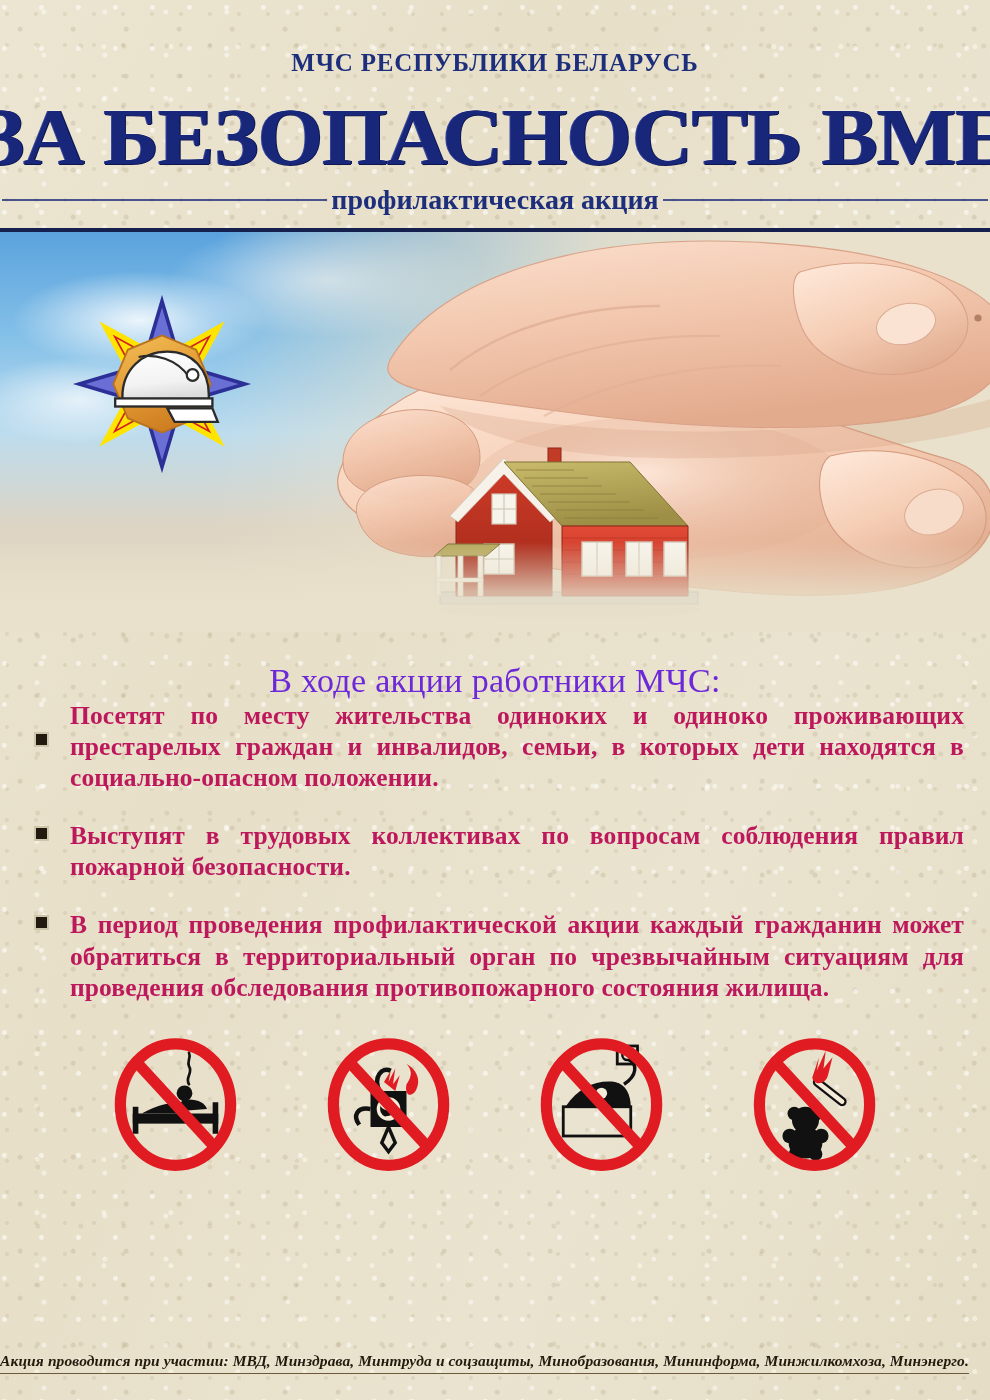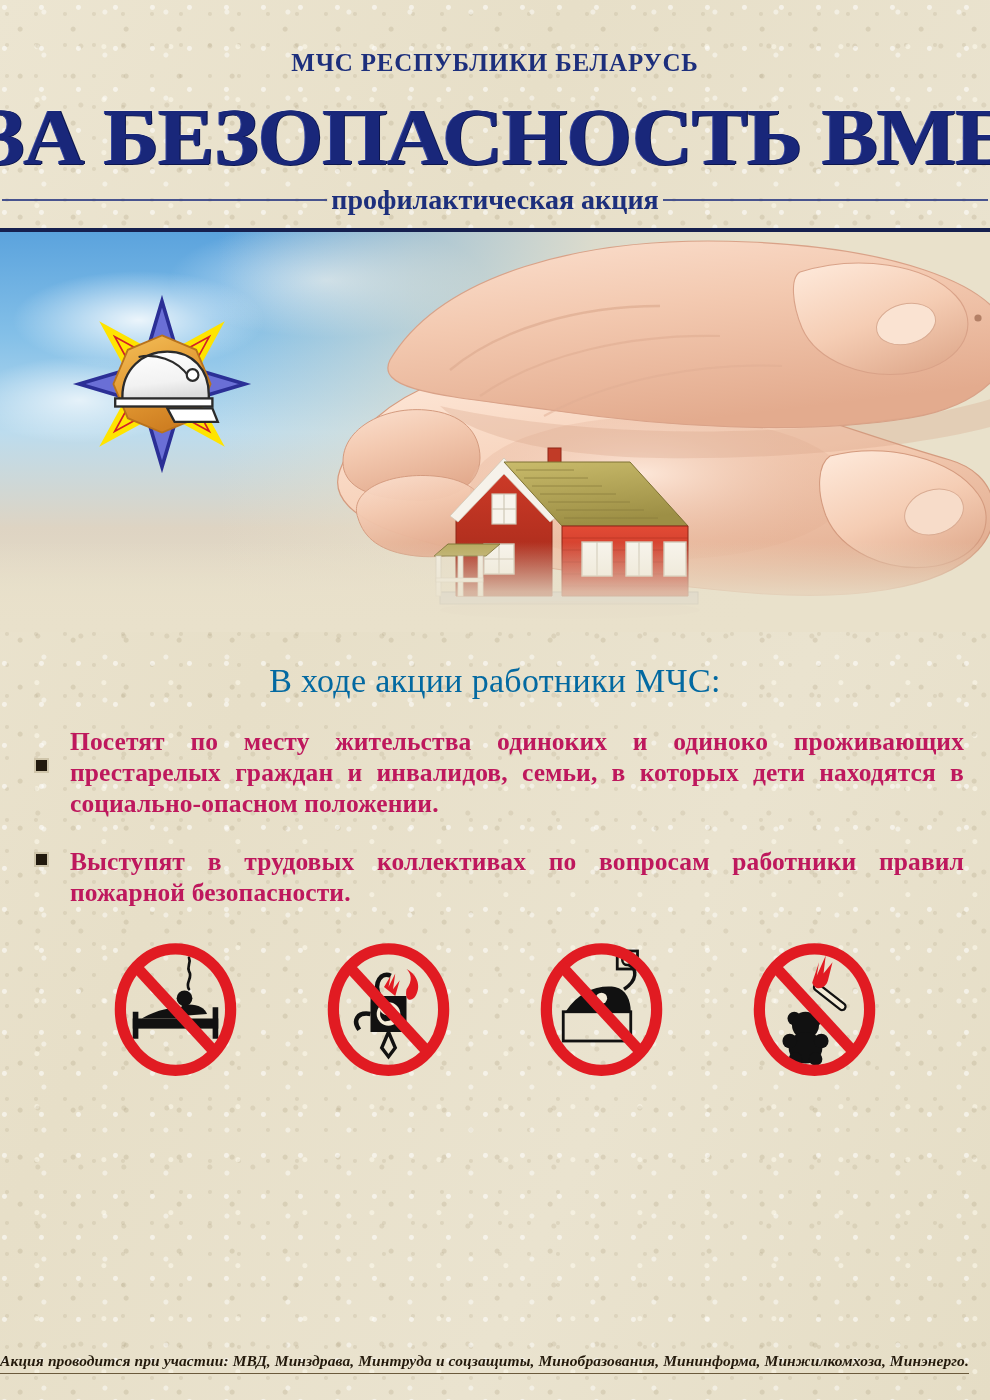--- a/index.html
+++ b/index.html
@@ -129,23 +129,22 @@
   
   .hands { position: absolute; left: 330px; top: -12px; width: 680px; height: 420px; z-index: 3; }
   .house { position: absolute; left: 430px; top: 208px; width: 290px; height: 180px; z-index: 4; }
 
   
   .content { padding: 0 26px; }
   .lead {
     text-align: center;
     font-family: "Liberation Serif", "DejaVu Serif", serif;
     font-size: 34px;
-    color: #0369a1;
+    color: #6d28d9;
     margin-top: 30px;
-    margin-bottom: 26px;
     letter-spacing: 0.3px;
   }
   ul.points { list-style: none; margin: 0; padding: 0; }
   ul.points li {
     position: relative;
     padding-left: 44px;
     margin-bottom: 27px;
     font-family: "Liberation Serif", "DejaVu Serif", serif;
     font-weight: bold;
     font-size: 25.5px;
@@ -372,21 +371,25 @@
   <div class="content">
     <div class="lead">В ходе акции работники МЧС:</div>
 
     <ul class="points">
       <li class="p1">
         <span class="marker"></span>
         <span>Посетят по месту жительства одиноких и одиноко проживающих престарелых граждан и инвалидов, семьи, в которых дети находятся в социально-опасном положении.</span>
       </li>
       <li class="p3">
         <span class="marker"></span>
-        <span>Выступят в трудовых коллективах по вопросам работники правил пожарной безопасности.</span>
+        <span>Выступят в трудовых коллективах по вопросам соблюдения правил пожарной безопасности.</span>
+      </li>
+      <li class="p4">
+        <span class="marker"></span>
+        <span>В период проведения профилактической акции каждый гражданин может обратиться в территориальный орган по чрезвычайным ситуациям для проведения обследования противопожарного состояния жилища.</span>
       </li>
     </ul>
 
     <div class="icon-row">
 
       <svg class="prohib" viewBox="0 0 120 120">
         <g>
 
           <rect x="22" y="62" width="5" height="24" fill="#111"></rect>
           <rect x="93" y="58" width="5" height="28" fill="#111"></rect>

